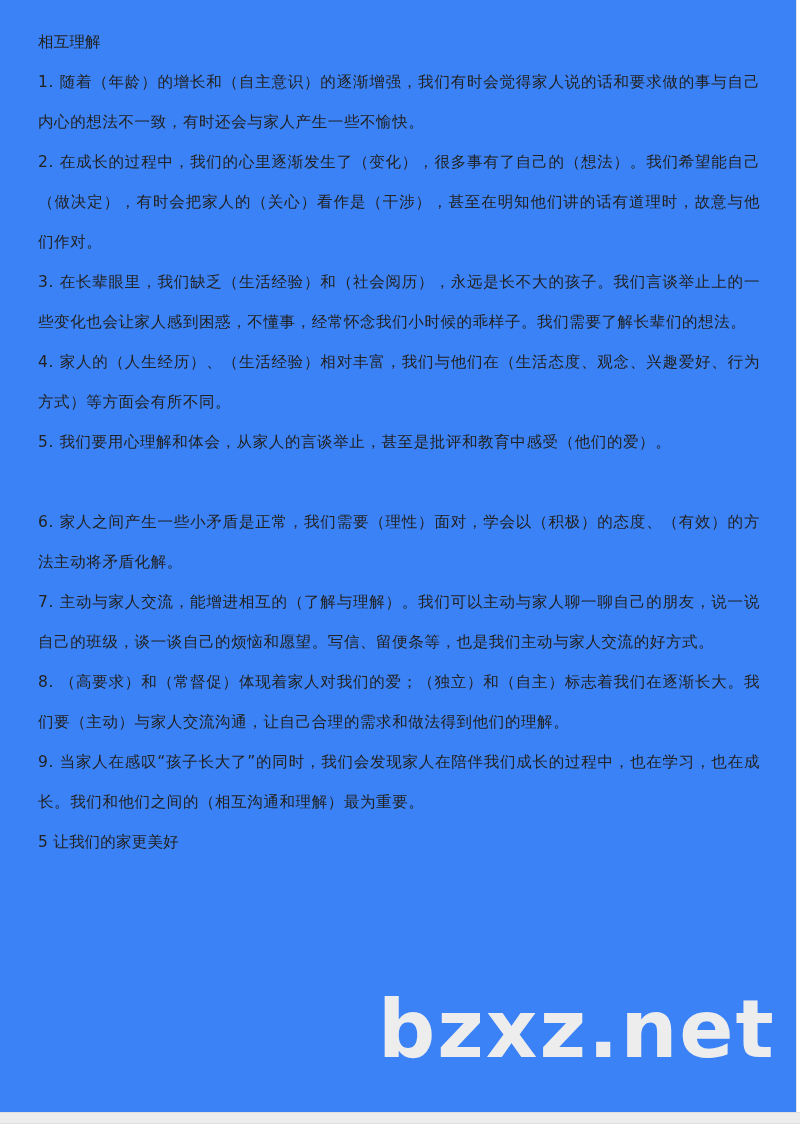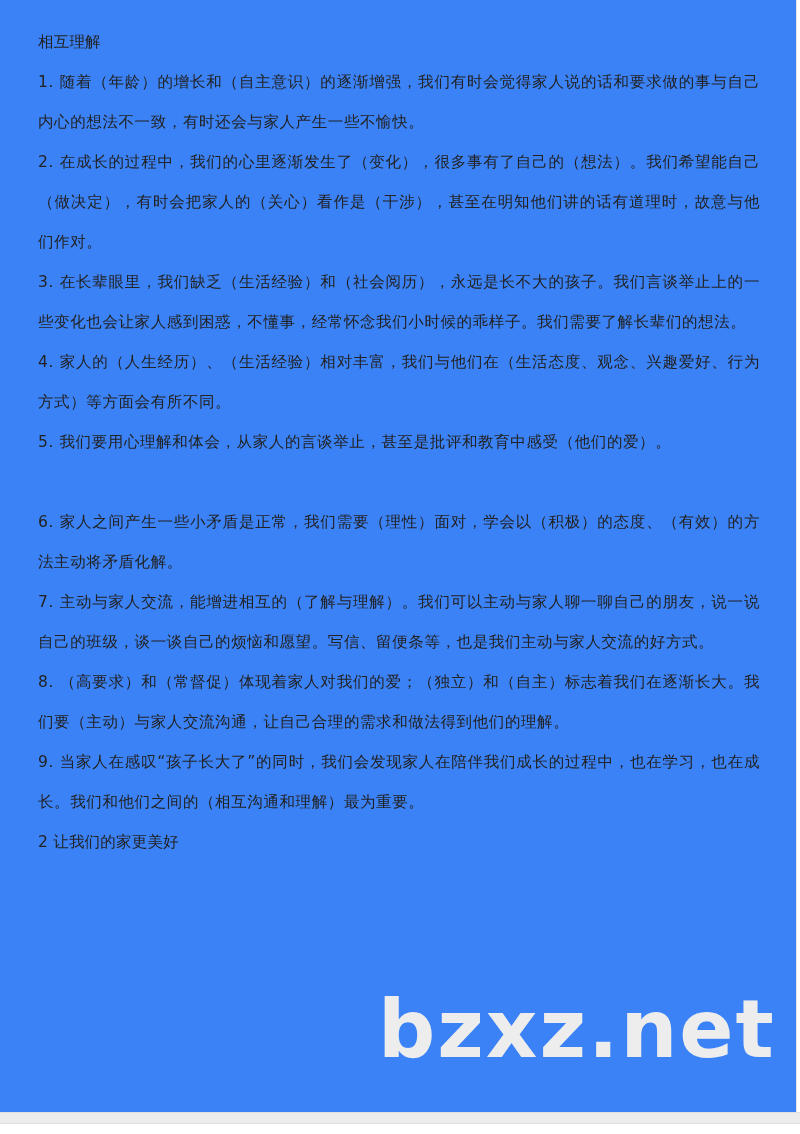--- a/index.html
+++ b/index.html
@@ -85,19 +85,19 @@
     <p class="para">4. 家人的（人生经历）、（生活经验）相对丰富，我们与他们在（生活态度、观念、兴趣爱好、行为方式）等方面会有所不同。</p>
     <p class="para">5. 我们要用心理解和体会，从家人的言谈举止，甚至是批评和教育中感受（他们的爱）。</p>
 
     <div class="spacer"></div>
 
     <p class="para">6. 家人之间产生一些小矛盾是正常，我们需要（理性）面对，学会以（积极）的态度、（有效）的方法主动将矛盾化解。</p>
     <p class="para">7. 主动与家人交流，能增进相互的（了解与理解）。我们可以主动与家人聊一聊自己的朋友，说一说自己的班级，谈一谈自己的烦恼和愿望。写信、留便条等，也是我们主动与家人交流的好方式。</p>
     <p class="para">8. （高要求）和（常督促）体现着家人对我们的爱；（独立）和（自主）标志着我们在逐渐长大。我们要（主动）与家人交流沟通，让自己合理的需求和做法得到他们的理解。</p>
     <p class="para">9. 当家人在感叹“孩子长大了”的同时，我们会发现家人在陪伴我们成长的过程中，也在学习，也在成长。我们和他们之间的（相互沟通和理解）最为重要。</p>
 
-    <h2 class="heading">2  让我们的家更美好</h2>
+    <h2 class="heading">5  让我们的家更美好</h2>
   </div>
 
   <div class="watermark">bzxz.net</div>
 </div>
 
 <div class="page-gap"></div>
 
 </body></html>

